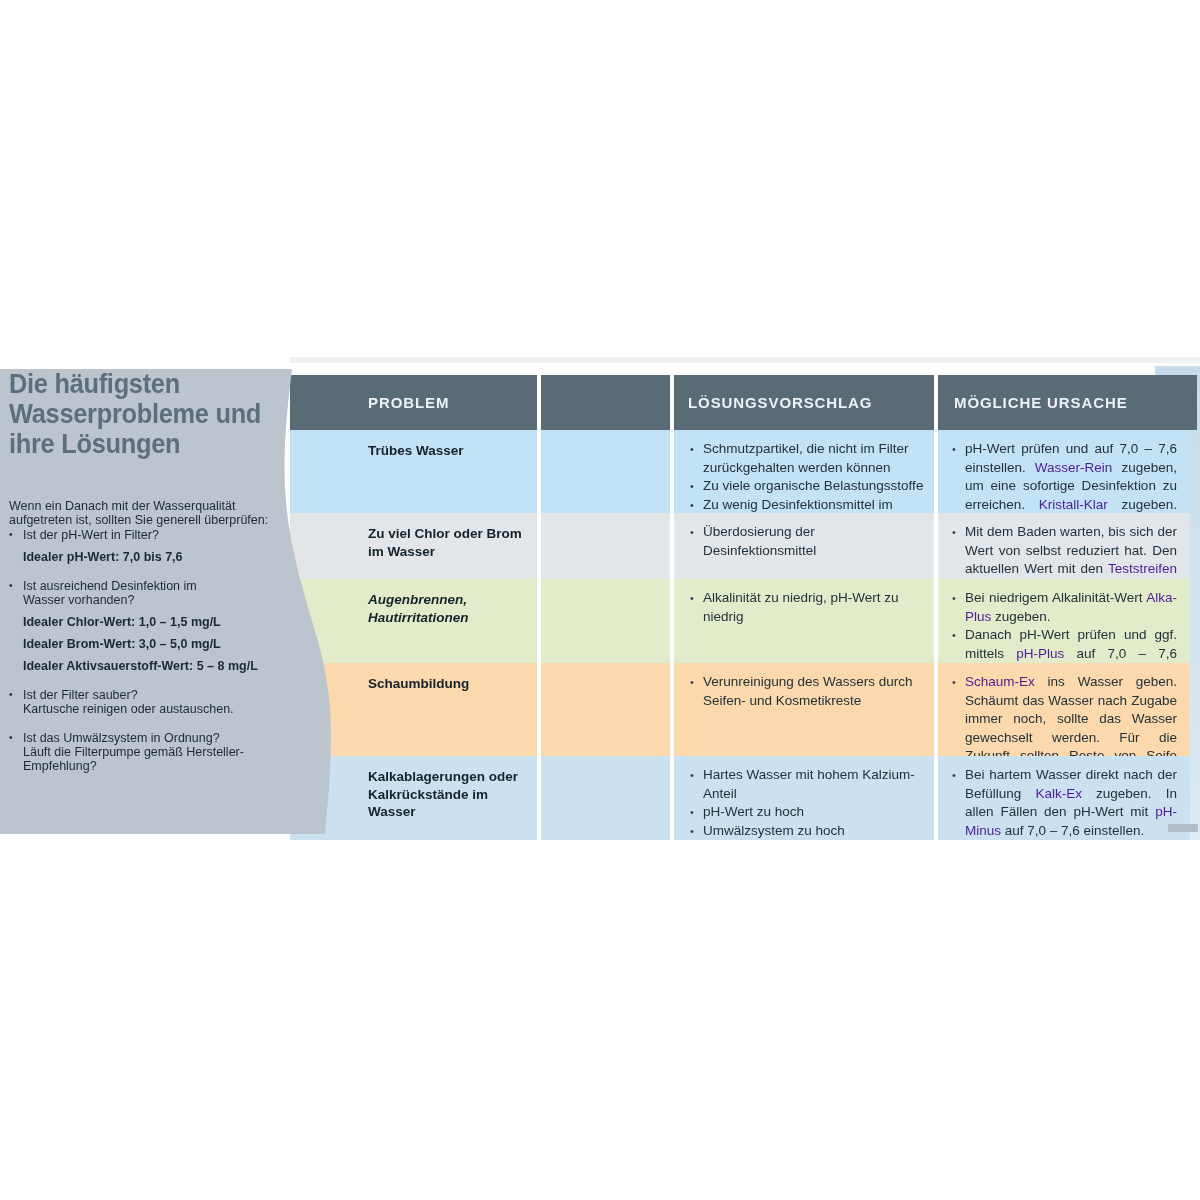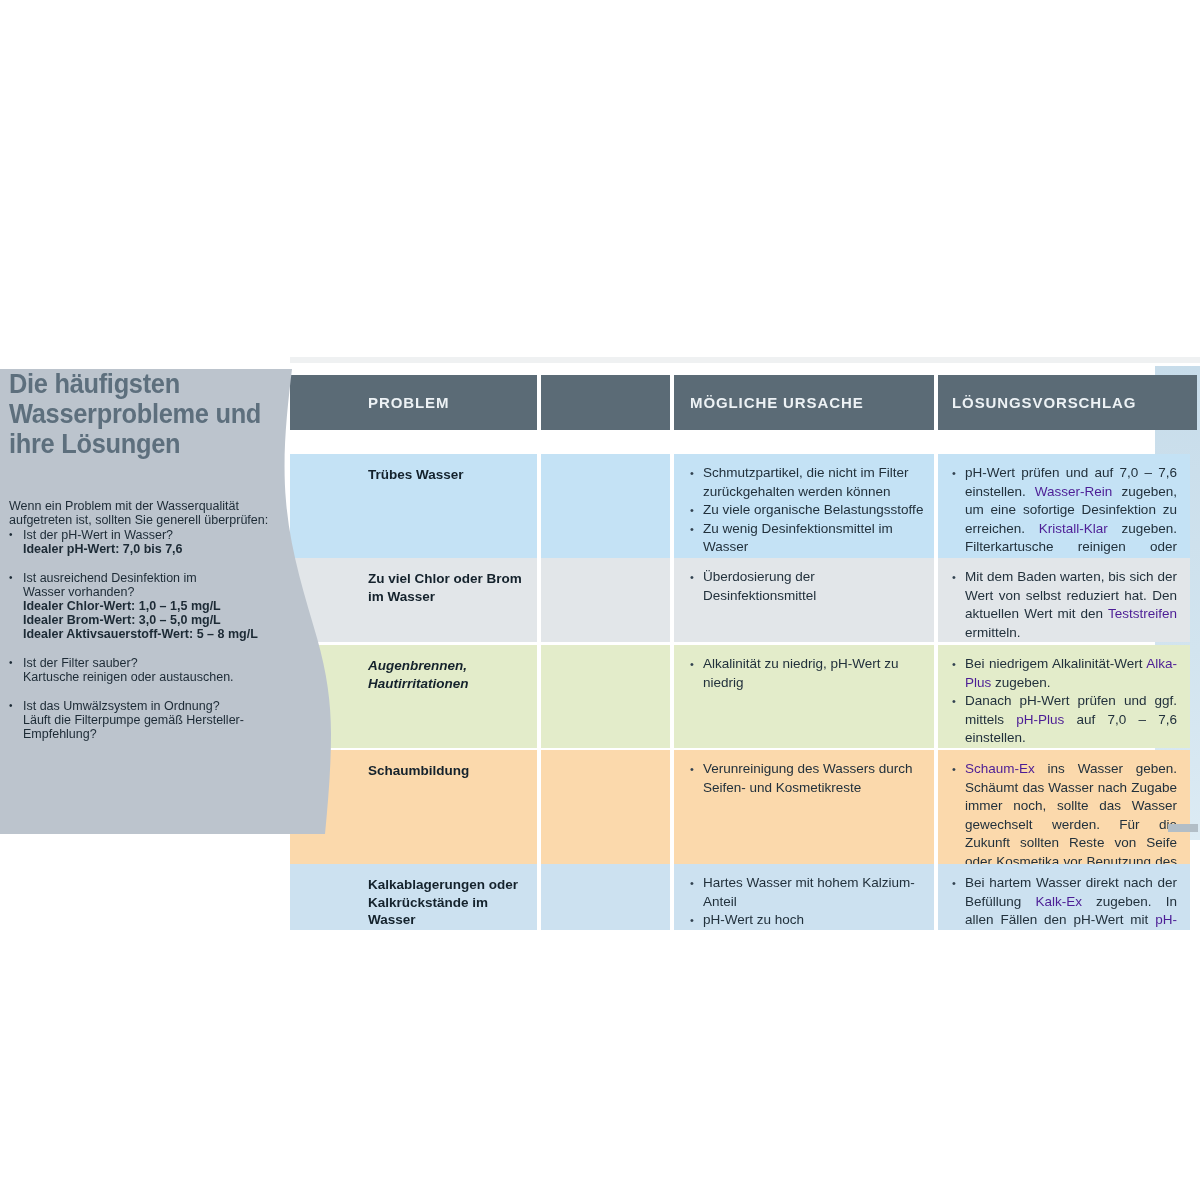--- a/index.html
+++ b/index.html
@@ -19,33 +19,33 @@
   #sidebar-title { font-size:27px; font-weight:bold; line-height:30px; color:#5d6f7d;
                    white-space:pre-line; letter-spacing:-0.3px;
                    transform:scaleX(.94); transform-origin:left top; }
   #sidebar-intro { margin-top:40px; font-size:12.5px; line-height:14px; white-space:pre-line; }
   #sidebar-checks { margin-top:1px; }
   .check { display:flex; margin-top:15px; font-size:12.5px; line-height:14px; }
   .check:first-child { margin-top:0; }
   .check .b { width:14px; flex:none; font-size:10px; line-height:14px; color:#1c2a35; }
   .check .lines { flex:1; }
   .check .line { white-space:pre-line; }
-  .check .line.bold { font-weight:bold; }
+  .check .line.bold { font-weight:bold;margin-top:8px; }
 
   
   #thead { position:absolute; left:290px; top:375px; width:907px; height:55px; z-index:2;
            display:grid; grid-template-columns:247px 129px 260px 1fr; column-gap:4px; background:#ffffff; }
   .hcell { background:#5b6b76; display:flex; align-items:center; color:#edf2f5;
            font-size:15px; font-weight:bold; letter-spacing:.9px; }
   .hcell.h0 { padding-left:78px; }
   .hcell.h2 { padding-left:16px; }
   .hcell.h3 { padding-left:14px; }
 
   #tbody { position:absolute; left:290px; top:430px; width:900px; z-index:2; }
-  .trow { display:grid; grid-template-columns:247px 129px 260px 1fr; column-gap:4px; margin-bottom:3px;margin-top:24px; }
+  .trow { display:grid; grid-template-columns:247px 129px 260px 1fr; column-gap:4px; margin-bottom:3px; }
   .cell { height:100%; }
   .c-problem { font-weight:bold; font-size:13.5px; line-height:17.5px; color:#14222c;
                padding:12px 8px 0 78px; white-space:pre-line; }
   .c-cause   { padding:10px 10px 0 16px; font-size:13.5px; line-height:18.5px; color:#22313c; }
   .c-sol     { padding:10px 13px 0 14px; font-size:13.5px; line-height:18.5px; color:#22313c; }
   .bi { display:flex; }
   .bi .b { width:13px; flex:none; font-size:11px; line-height:18.5px; color:#324250; }
   .bi .t { flex:1; }
   .c-sol .bi .t { text-align:justify; }
   .hl { color:#4c1d95; }
@@ -61,27 +61,27 @@
 
   <svg id="sidebar-shape" width="340" height="468" viewBox="0 0 340 468">
     <path d="M0,3 H292 C287,45 282,90 286,135 C290,185 305,230 317,272
              C327,307 331,337 331,368 C331,403 328,436 325,468 L0,468 Z" fill="#bcc4cd"></path>
   </svg>
 
   <div id="sidebar-content">
     <div id="sidebar-title">Die häufigsten
 Wasserprobleme und
 ihre Lösungen</div>
-    <div id="sidebar-intro">Wenn ein Problem mit der Wasserqualität
+    <div id="sidebar-intro">Wenn ein Danach mit der Wasserqualität
 aufgetreten ist, sollten Sie generell überprüfen:</div>
     <div id="sidebar-checks">
         <div class="check">
           <span class="b">•</span>
           <div class="lines">
-            <div class="line">Ist der pH-Wert in Wasser?</div>
+            <div class="line">Ist der pH-Wert in Filter?</div>
             <div class="line bold">Idealer pH-Wert: 7,0 bis 7,6</div>
           </div>
         </div>
         <div class="check">
           <span class="b">•</span>
           <div class="lines">
             <div class="line">Ist ausreichend Desinfektion im
 Wasser vorhanden?</div>
             <div class="line bold">Idealer Chlor-Wert: 1,0 – 1,5 mg/L</div>
             <div class="line bold">Idealer Brom-Wert: 3,0 – 5,0 mg/L</div>
@@ -102,22 +102,22 @@
             <div class="line">Läuft die Filterpumpe gemäß Hersteller-
 Empfehlung?</div>
           </div>
         </div>
       </div>
   </div>
 
   <div id="thead">
       <div class="hcell h0">PROBLEM</div>
       <div class="hcell h1"></div>
+      <div class="hcell h3">LÖSUNGSVORSCHLAG</div>
       <div class="hcell h2">MÖGLICHE URSACHE</div>
-      <div class="hcell h3">LÖSUNGSVORSCHLAG</div>
     </div>
   <div id="tbody">
       <div class="trow" style="height: 80px;">
         <div class="cell c-problem" style="background: rgb(196, 226, 245);">Trübes Wasser</div>
         <div class="cell" style="background: rgb(196, 226, 245);"></div>
         <div class="cell c-cause" style="background: rgb(196, 226, 245);">
           <div class="bi">
             <span class="b">•</span>
             <span class="t">Schmutzpartikel, die nicht im Filter zurückgehalten werden können</span>
           </div>

